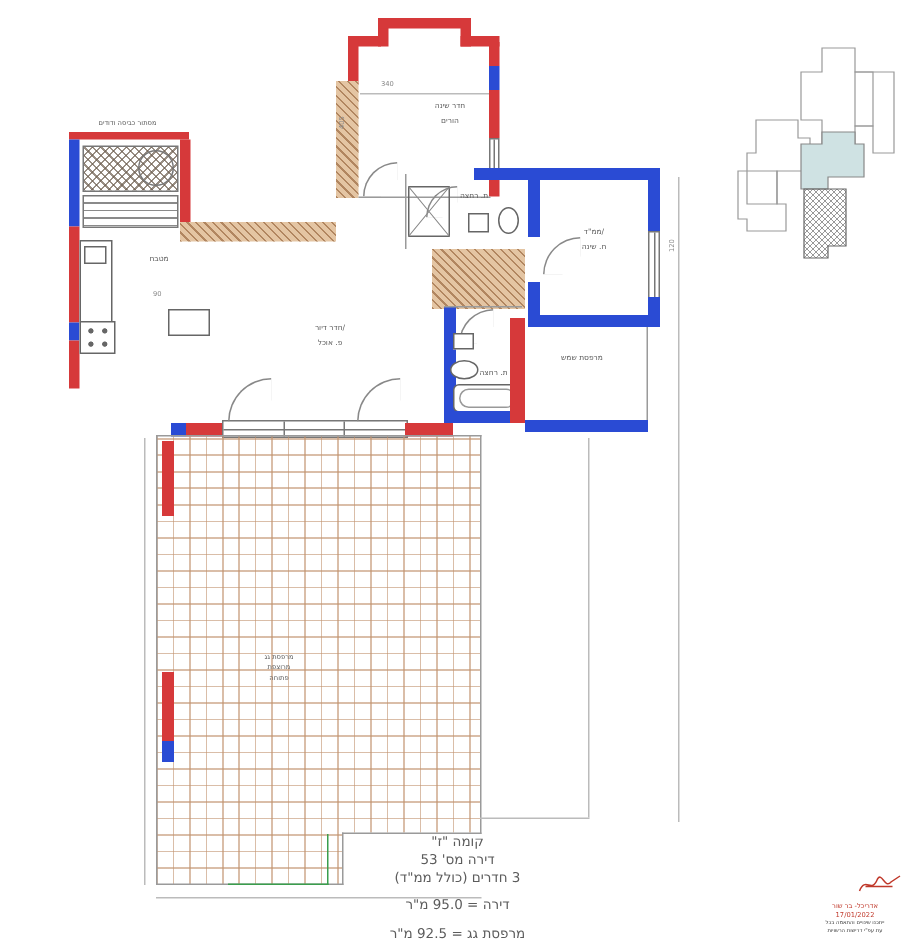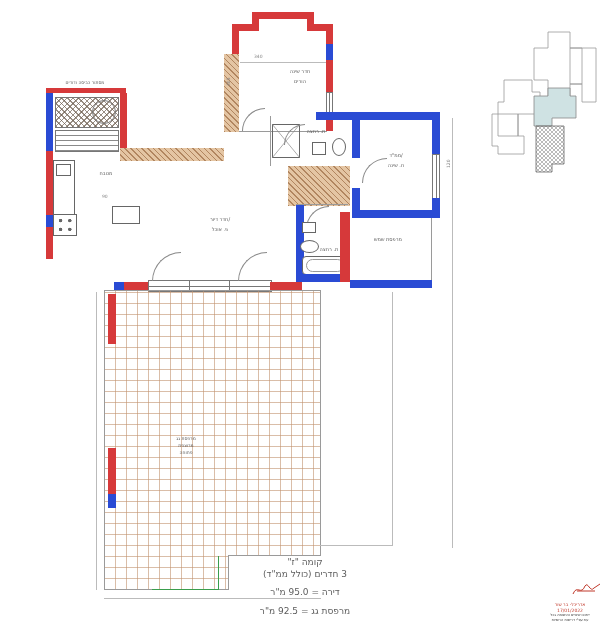--- a/index.html
+++ b/index.html
@@ -168,20 +168,21 @@
     <path d="M70 14 L70 30 L56 30 L56 62 L70 62 L70 78 L92 78 L92 66 L104 66 L104 30 L92 30 L92 14 Z" fill="none" stroke="#999" stroke-width="0.8"></path>
     <path d="M92 30 L118 30 L118 84 L104 84 L104 66 L92 66 Z" fill="none" stroke="#999" stroke-width="0.8"></path>
     <path d="M26 62 L54 62 L54 74 L62 74 L62 96 L40 96 L40 118 L20 118 L20 84 L26 84 Z" fill="none" stroke="#999" stroke-width="0.8"></path>
     <path d="M14 96 L40 96 L40 118 L46 118 L46 136 L20 136 L20 128 L14 128 Z" fill="none" stroke="#999" stroke-width="0.8"></path>
     <path d="M56 78 L70 78 L70 70 L92 70 L92 78 L98 78 L98 100 L74 100 L74 108 L56 108 Z" fill="#cfe2e3" stroke="#888" stroke-width="0.8"></path>
     <path d="M58 108 L86 108 L86 146 L74 146 L74 154 L58 154 Z" fill="url(#xh)" stroke="#666" stroke-width="0.8"></path>
   </svg>
 
   <div class="abs titleblock" style="left:200px;top:556px">
     <div>קומה "ז"</div>
+    <div>דירה מס' 53</div>
     <div>3 חדרים (כולל ממ"ד)</div>
     <div class="sp">דירה = 95.0 מ"ר</div>
     <div class="sp2">מרפסת גג = 92.5 מ"ר</div>
   </div>
 
   <div class="abs stamp" style="left:536px;top:582px">
     <svg width="66" height="16" viewBox="0 0 66 16">
       <path d="M36 12 C40 2, 44 14, 48 4 C51 -1, 53 11, 57 6 L63 2 M40 9 L58 9" stroke="#c0392b" stroke-width="1" fill="none"></path>
     </svg>
     <div class="red-t">אדריכל- בר שור</div>

